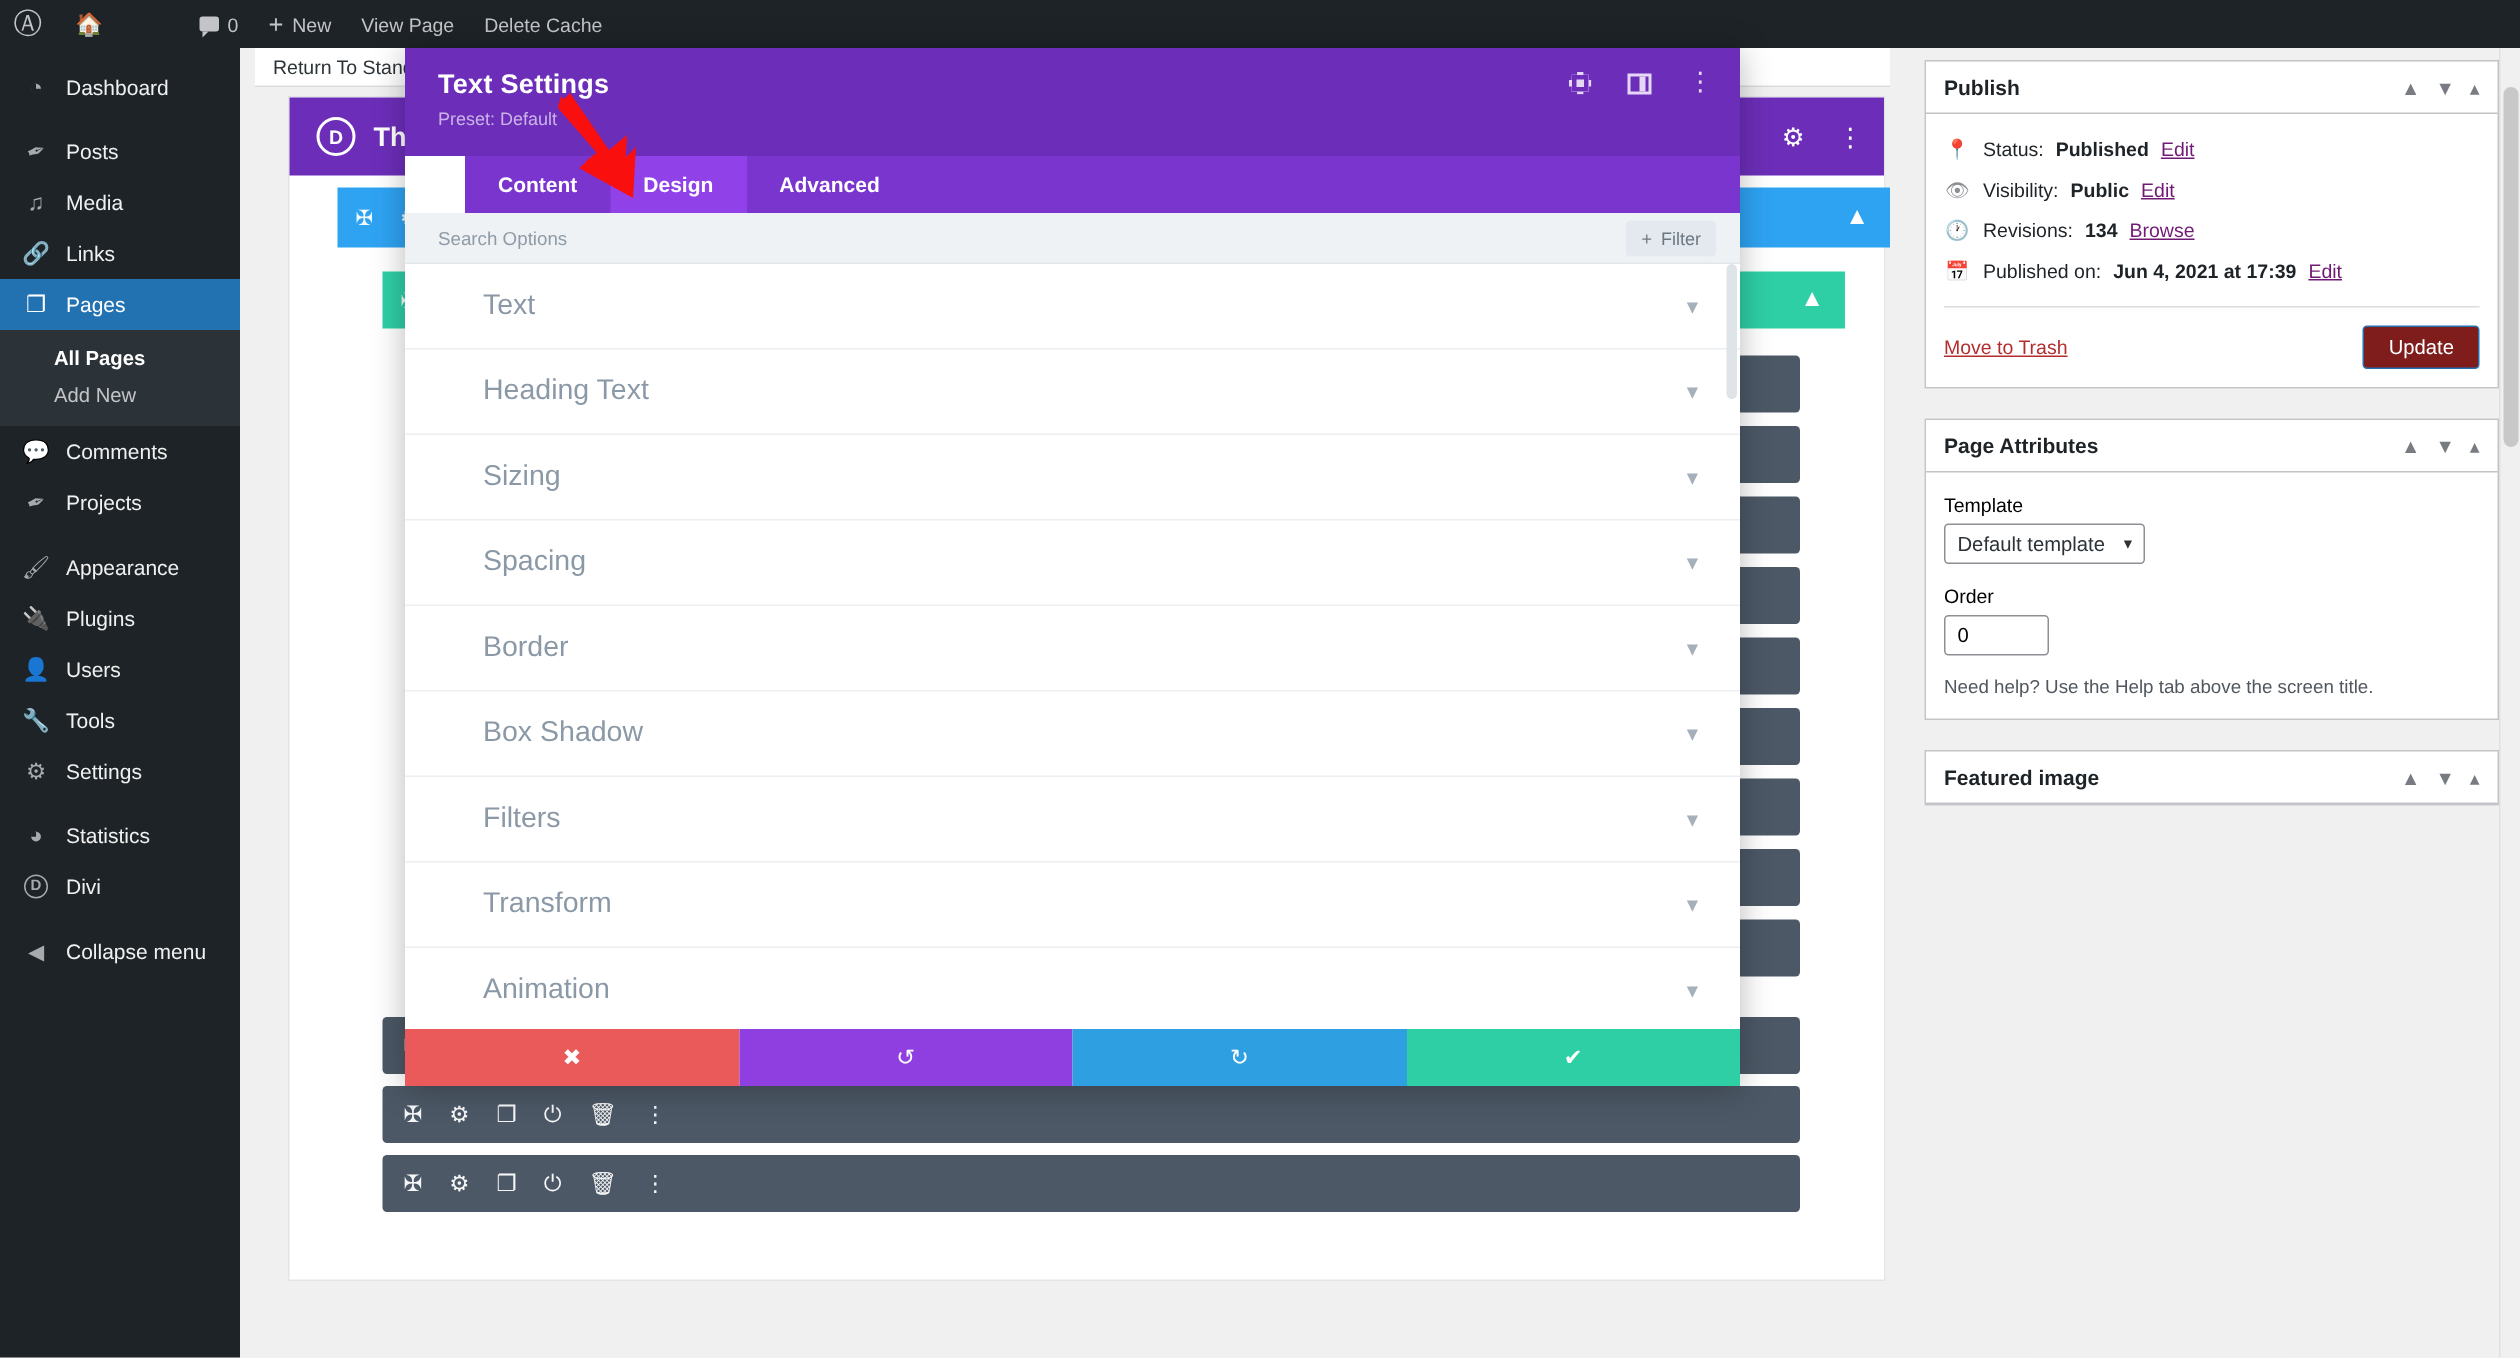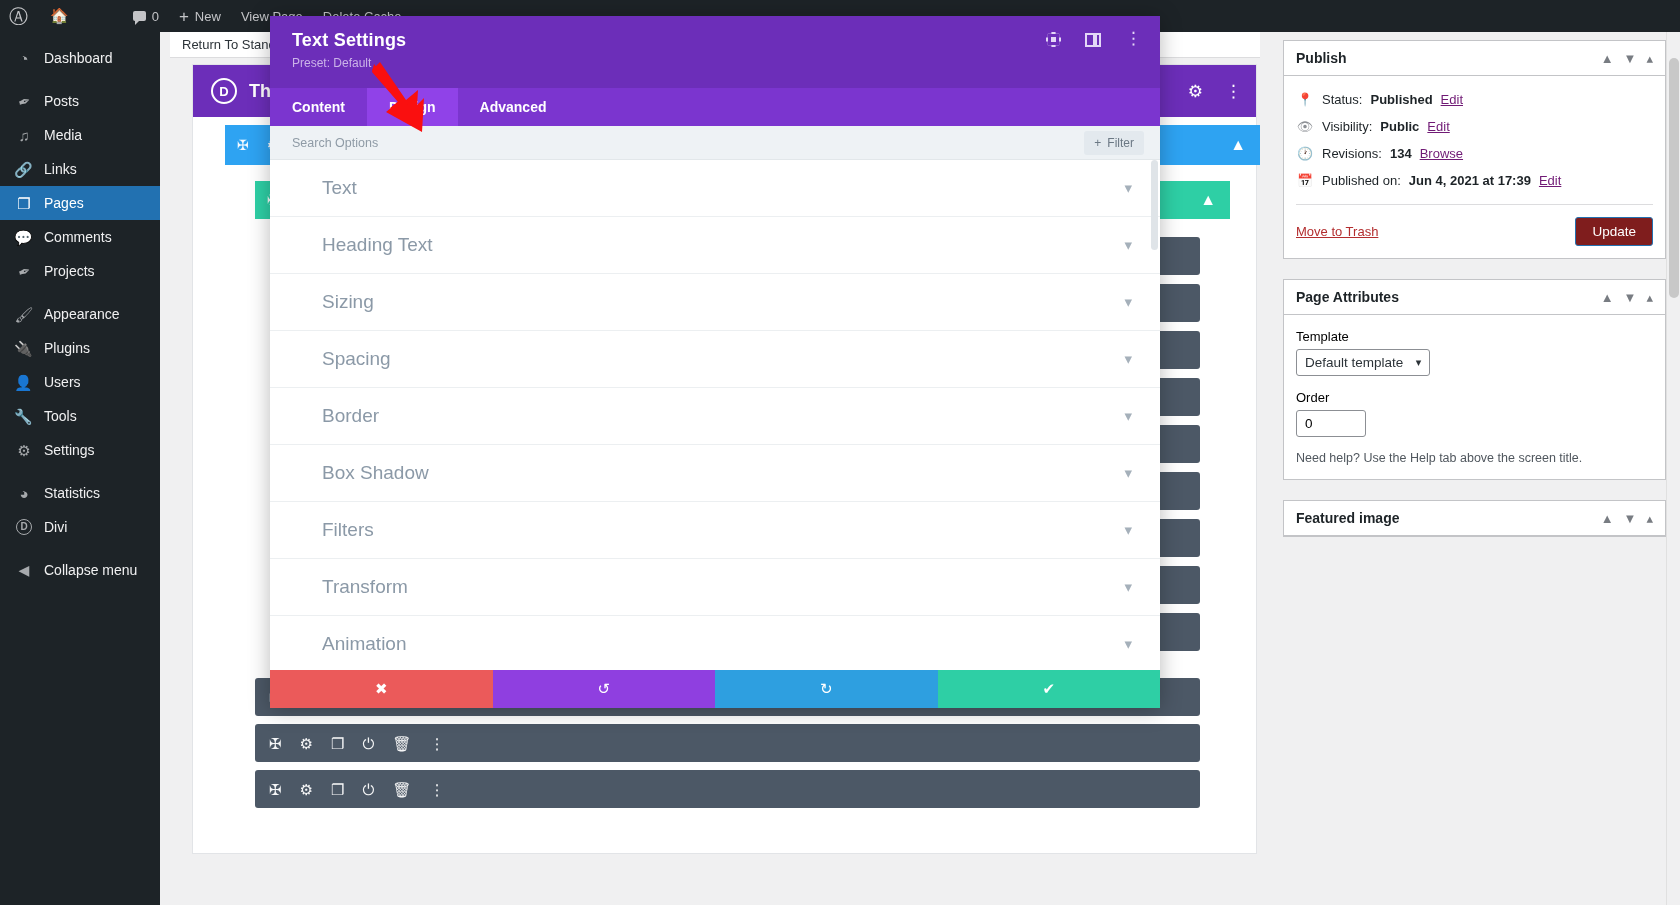--- a/index.html
+++ b/index.html
@@ -222,21 +222,21 @@
     position:absolute; top:32px; right:0; width:14px; height:873px;
     background:#f0f0f1; border-left:1px solid #e0e0e0;
   }
   #scrollthumb {
     position:absolute; top:26px; left:2px; width:10px; height:240px;
     background:#c8c8c8; border-radius:5px;
   }
 
   
   #modal {
-    position:absolute; top:16px; left:270px;
+    position:absolute; top:32px; left:270px;
     width:890px; height:692px;
     background:#fff;
     box-shadow: 0 2px 22px rgba(0,0,0,0.28);
     z-index: 70;
     display:flex; flex-direction:column;
     border-radius: 0 0 3px 3px;
   }
   .modal-head {
     background:#6c2eb9; color:#fff;
     padding: 14px 18px 0 22px;
@@ -268,21 +268,21 @@
   .ico-panel {
     width:16px;height:14px;border:2px solid #e4d7f7;display:inline-block;position:relative;
   }
   .ico-panel::after{
     content:"";position:absolute;right:2px;top:0;bottom:0;width:4px;background:#e4d7f7;
   }
   .ico-kebab { font-size:17px; letter-spacing:0; line-height:.6; }
 
   .modal-tabs {
     background:#7b35cf; height:38px;
-    display:flex; align-items:stretch;
+    display:flex; align-items:stretch;margin-left:40px;
   }
   .modal-tab {
     display:flex; align-items:center;
     padding: 0 22px;
     color:#fff; font-size:14px; font-weight:bold;
     cursor:pointer;
   }
   .modal-tab.active { background:#9042e8; }
 
   .search-row {
@@ -376,20 +376,24 @@
   </div>
   <div class="menu-item">
     <span class="mi-icon ico ico-link"></span>
     <span>Links</span>
   </div>
   <div class="menu-item current">
     <span class="mi-icon ico ico-page"></span>
     <span>Pages</span>
   </div>
 
+  <div class="submenu">
+    <span class="submenu-item active">All Pages</span>
+    <span class="submenu-item">Add New</span>
+  </div>
 
   <div class="menu-item">
     <span class="mi-icon ico ico-comment"></span>
     <span>Comments</span>
   </div>
   <div class="menu-item">
     <span class="mi-icon ico ico-pin"></span>
     <span>Projects</span>
   </div>
 

